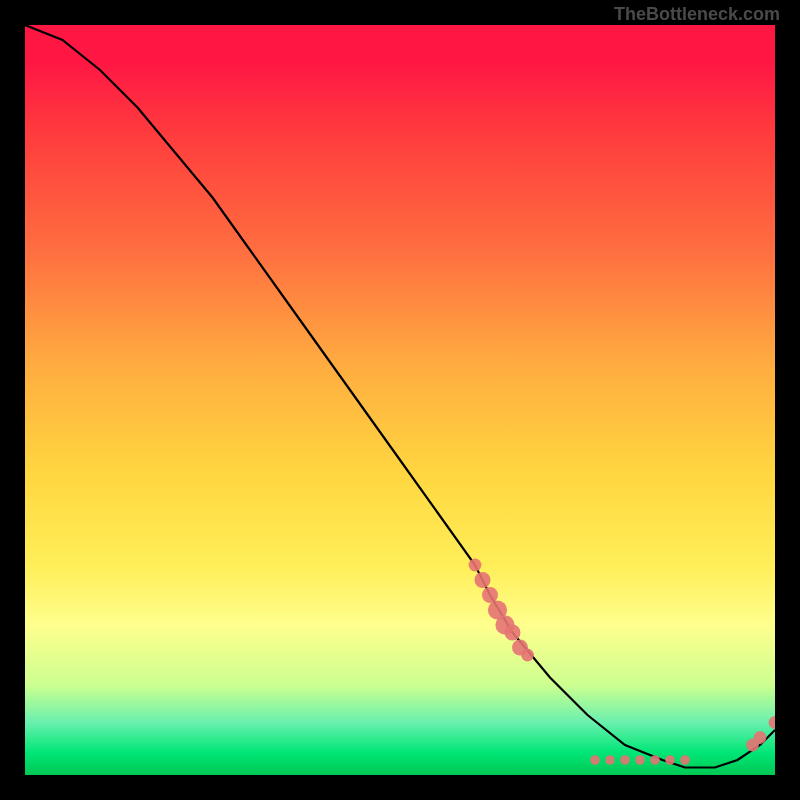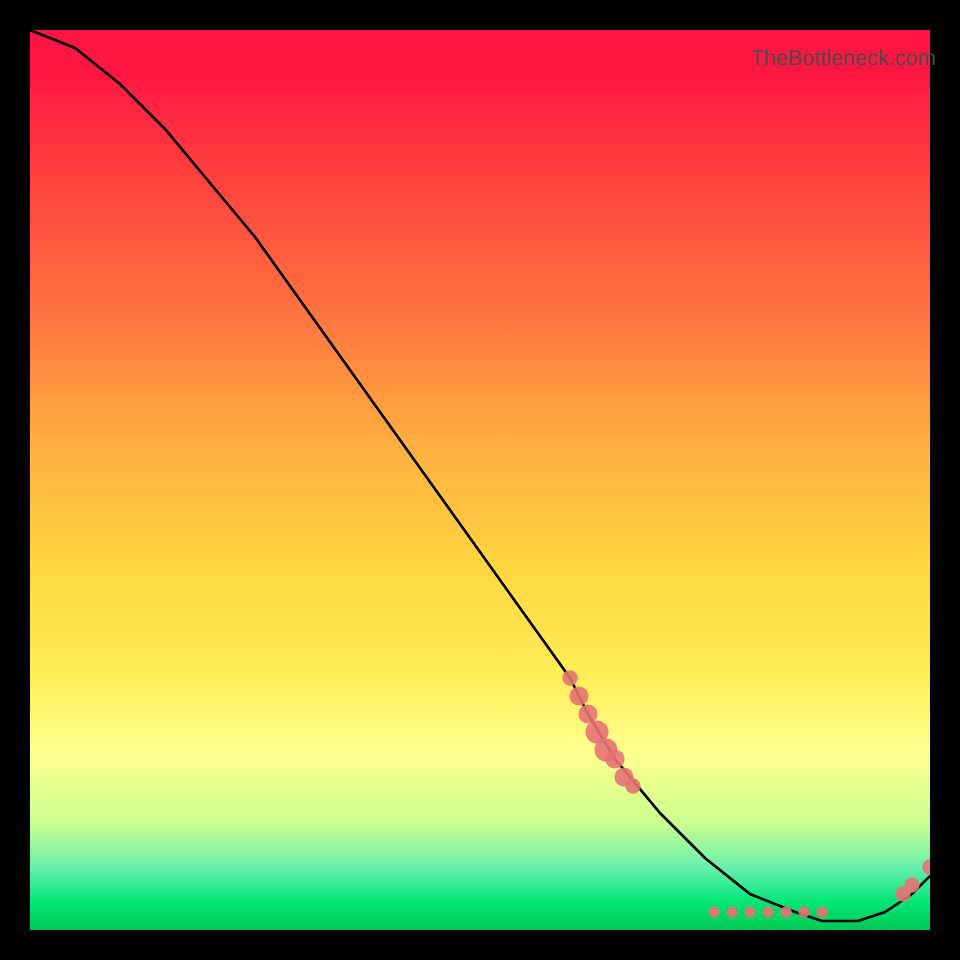--- a/index.html
+++ b/index.html
@@ -9,23 +9,22 @@
     background: #000000;
     position: relative;
     font-family: Arial, sans-serif;
   }
   .watermark {
     position: absolute;
     top: 4px;
     right: 20px;
     color: #4a4a4a;
     font-size: 18px;
-    font-weight: normal;
+    font-weight: bold;
     z-index: 10;
-    margin-top: 34px;
   }
   .plot-area {
     position: absolute;
     left: 25px;
     top: 25px;
     width: 750px;
     height: 750px;
   }
   .gradient-bg {
     position: absolute;

